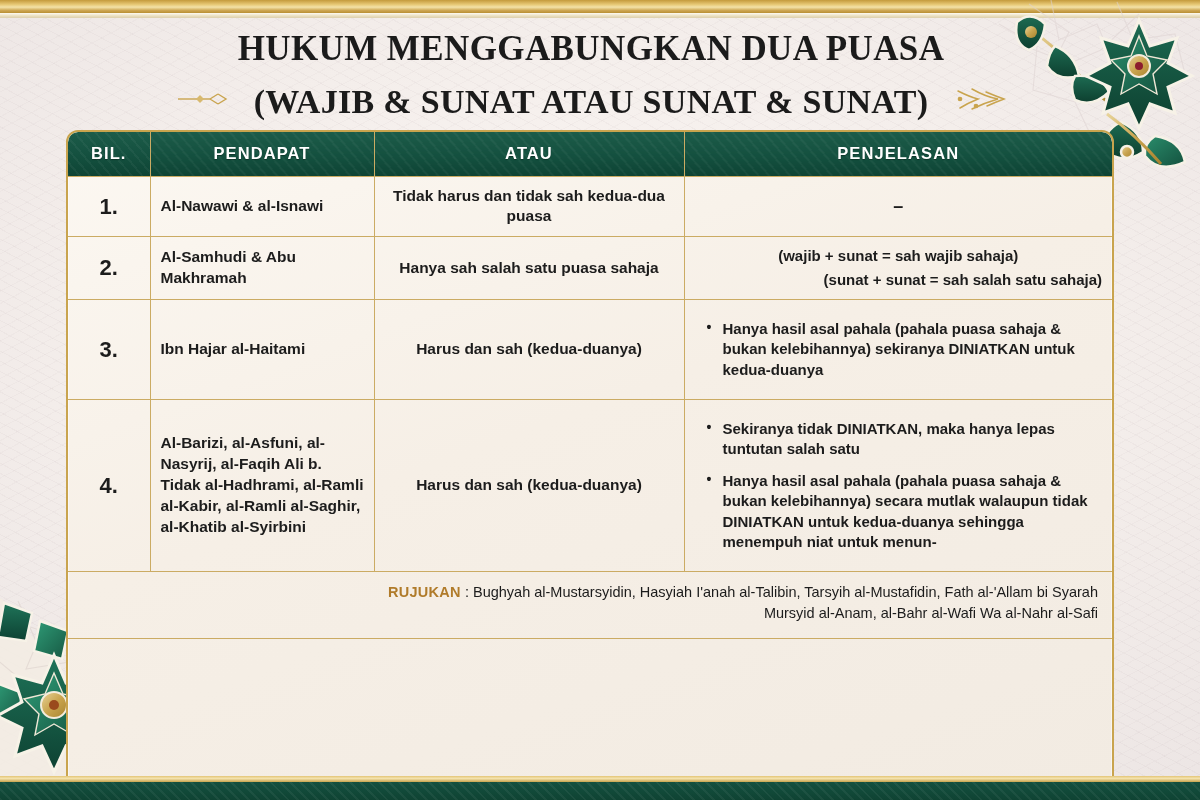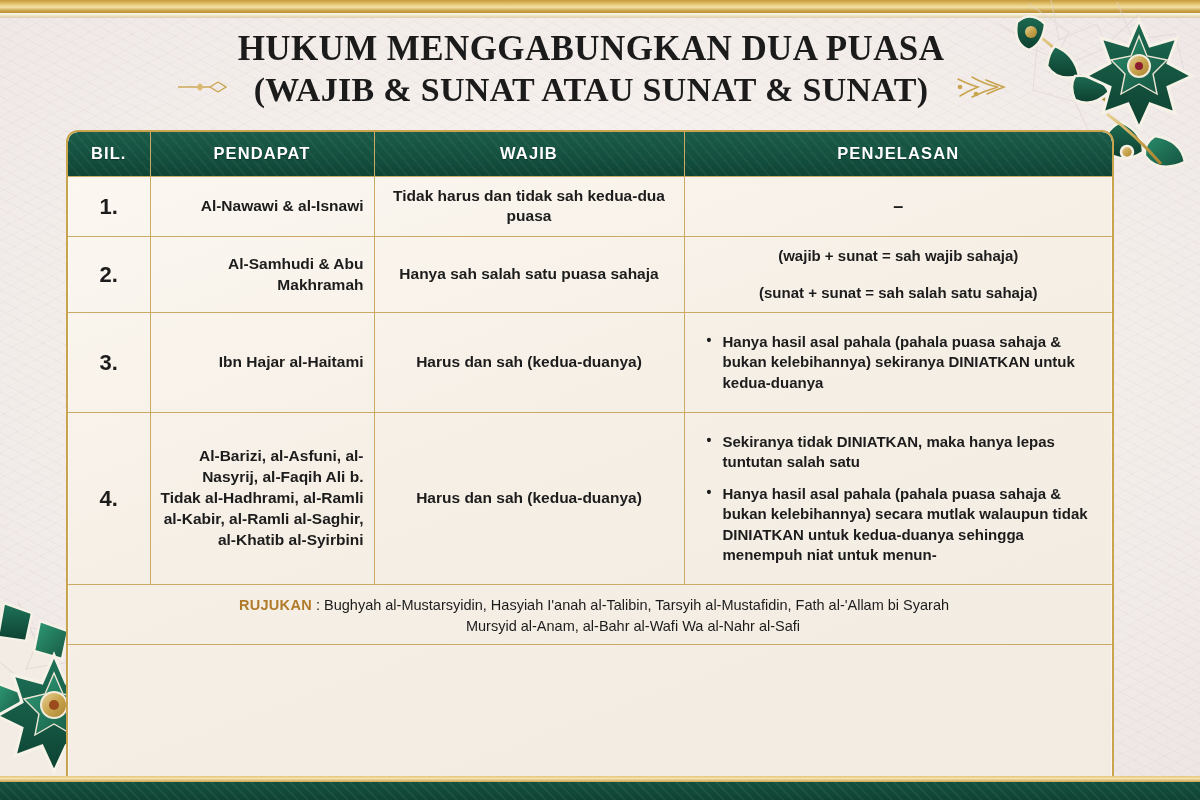--- a/index.html
+++ b/index.html
@@ -59,21 +59,21 @@
   .title-main {
     font-family: "Liberation Serif", serif;
     font-weight: bold;
     font-size: 35px;
     letter-spacing: .4px;
     color: #1b1b1b;
     line-height: 1.1;
   }
   .sub-row {
     display: flex; align-items: center; justify-content: center;
-    gap: 26px; margin-top: 2px;
+    gap: 26px; margin-top: 14px;
   }
   .title-sub {
     font-family: "Liberation Serif", serif;
     font-weight: bold;
     font-size: 34px;
     letter-spacing: .3px;
     color: #1b1b1b;
     line-height: 1.1;
   }
   .flourish { flex: 0 0 auto; }
@@ -126,49 +126,49 @@
     font-size: 15px;
     line-height: 1.35;
     padding: 9px 10px;
   }
   td.c-bil {
     text-align: center;
     font-weight: bold;
     font-size: 22px;
     font-family: "Liberation Sans", sans-serif;
   }
-  td.c-pendapat { text-align: right; font-weight: bold; font-size: 15.5px; }
+  td.c-pendapat { text-align: left; font-weight: bold; font-size: 15.5px; }
   td.c-hukum    { text-align: center; font-weight: bold; font-size: 15.5px; }
   td.c-penjelasan { text-align: left; font-size: 15px; }
   td.c-penjelasan.center { text-align: center; font-weight: bold; font-size: 18px; }
 
   .eqline { font-weight: bold; text-align: center; }
-  .eqline + .eqline { margin-top: 16px; }
+  .eqline + .eqline { margin-top: 3px; text-align: right; }
 
   ul.bul { list-style: none; margin: 10px; padding: 0; }
   ul.bul li {
     position: relative;
     padding-left: 18px;
     font-weight: bold;
     font-size: 15px;
     line-height: 1.36;
   }
   ul.bul li + li { margin-top: 11px; }
   ul.bul li::before {
     content: "\2022";
     position: absolute; left: 2px; top: -1px;
     font-size: 14px; color: #1c1c1c;
   }
 
   
   td.ruj {
-    padding: 10px 14px 7px 22px;
+    padding: 10px 14px 14px 22px;
     font-size: 14.5px;
     line-height: 1.45;
-    text-align: center;
+    text-align: right;
   }
   .ruj-label { color: #b07b2a; font-weight: bold; letter-spacing: .3px; }
   .ruj-l2 { display: block; padding-left: 78px; }
 
   td.credit {
     text-align: center;
     padding: 10px 10px 11px;
     font-size: 15.5px;
     font-weight: bold;
     letter-spacing: .1px;
@@ -317,21 +317,21 @@
       <colgroup>
         <col style="width:82px">
           <col style="width:224px">
           <col style="width:310px">
           <col>
       </colgroup>
       <thead>
         <tr>
           <th>BIL.</th>
           <th>PENDAPAT</th>
-          <th>WAJIB</th>
+          <th>ATAU</th>
           <th>PENJELASAN</th>
         </tr>
       </thead>
       <tbody>
 
         <tr>
           <td class="c-bil">1.</td>
           <td class="c-pendapat">Al-Nawawi &amp; al-Isnawi</td>
           <td class="c-hukum">Tidak harus dan tidak sah kedua-dua puasa</td>
           <td class="c-penjelasan center">–</td>

